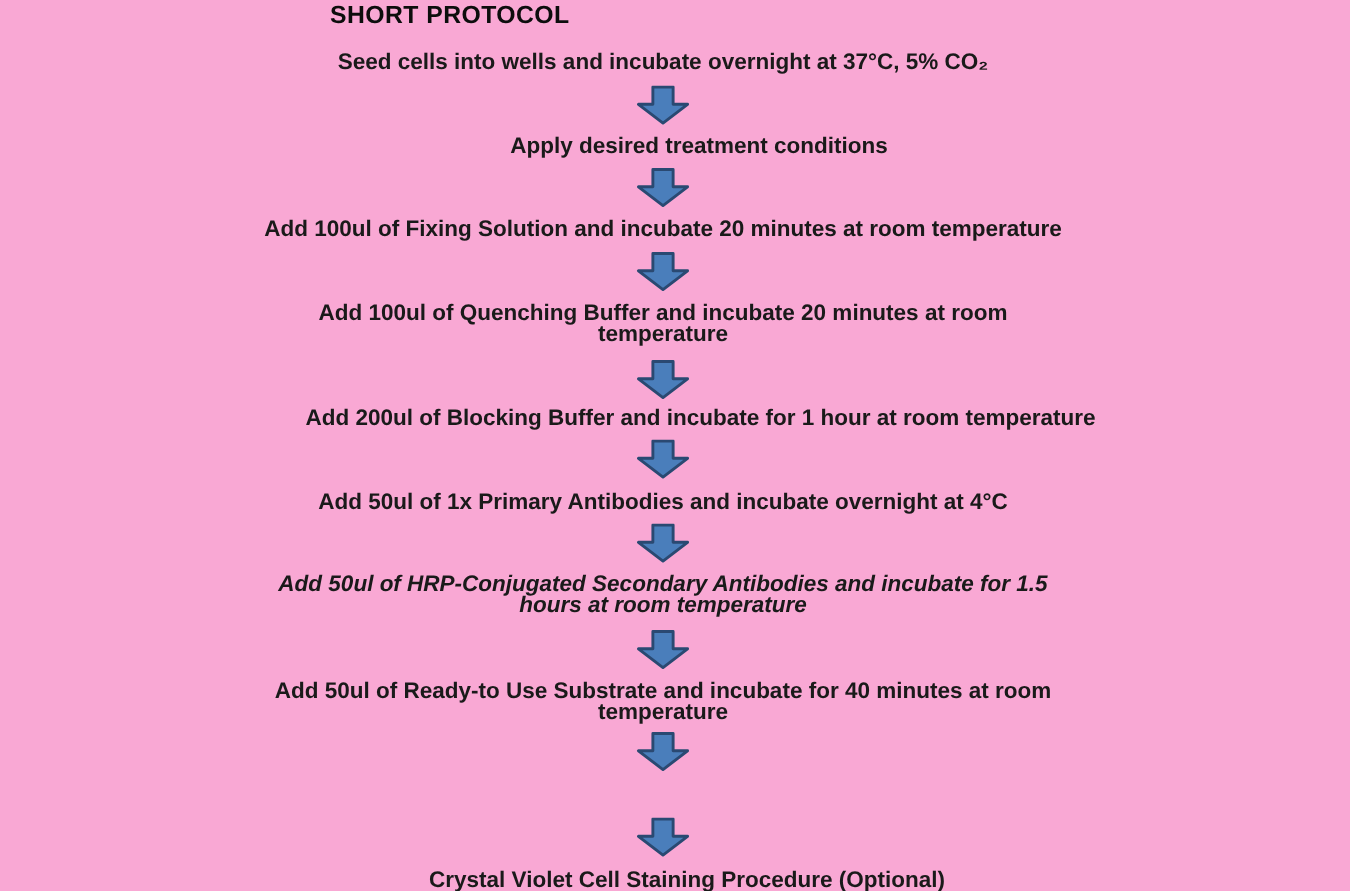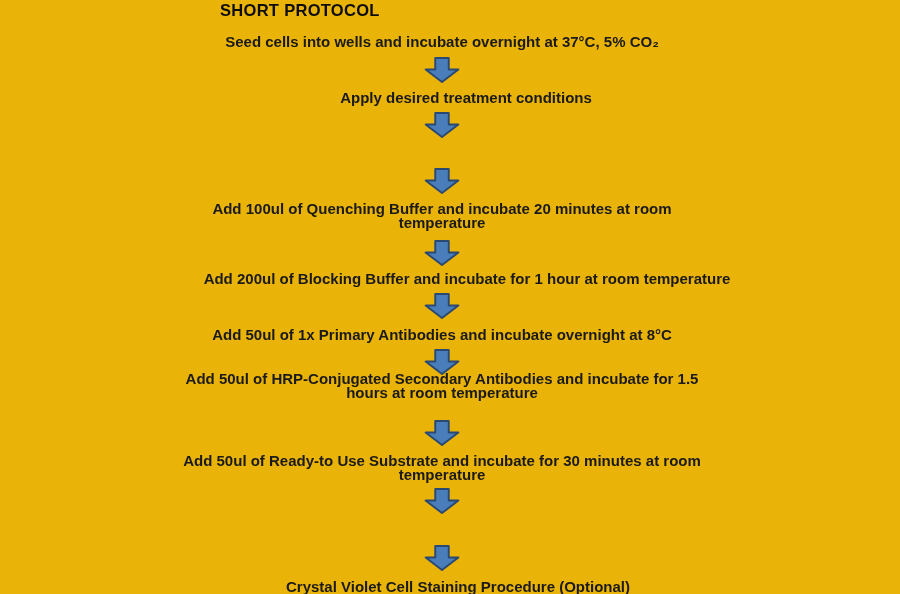--- a/index.html
+++ b/index.html
@@ -1,19 +1,19 @@
 <!DOCTYPE html>
 <html><head>
 <meta charset="utf-8">
 <style>
   html,body{margin:0;padding:0;background:#ffffff;}
   .stage{
     position:relative;
     width:900px;height:594px;
-    background:#eab308;
+    background:#f9a8d4;
     font-family:"Liberation Sans", sans-serif;
     overflow:hidden;
   }
   .title{
     position:absolute;left:220px;top:1px;
     font-size:16.5px;font-weight:bold;color:#0d0d0d;
     letter-spacing:0.3px;white-space:nowrap;
   }
   .step{
     position:absolute;left:0;width:884px;
@@ -27,21 +27,21 @@
   }
   .arrow-svg{width:38px;height:27px;display:block;margin:0 auto;}
   .arrow-svg path{fill:#4a7ebb;stroke:#2a4972;stroke-width:2;stroke-linejoin:round;}
   
   .s0{top:35px;} .a0{top:57px;}
   .s1{top:91px;margin-left:24px;} .a1{top:112px;}
   .s2{top:146px;} .a2{top:168px;}
   .s3{top:202px;} .a3{top:240px;}
   .s4{top:272px;padding-left:25px;} .a4{top:293px;}
   .s5{top:328px;} .a5{top:349px;}
-  .s6{top:372px;} .a6{top:420px;}
+  .s6{top:383px;font-style:italic;} .a6{top:420px;}
   .s7{top:454px;} .a7{top:488px;}
   .s8{top:523px;} .a8{top:545px;}
   .s9{top:580px;margin-left:16px;}
 </style>
 </head>
 <body>
 
 <div class="stage">
 
   <div class="title">SHORT PROTOCOL</div>
@@ -53,20 +53,21 @@
       </svg>
   </div>
 
   <div class="step s1">Apply desired treatment conditions</div>
   <div class="arrow-row a1">
     <svg class="arrow-svg" viewBox="0 0 38 28" aria-hidden="true">
         <path d="M12,1 L26,1 L26,13 L36,13 L19,26 L2,13 L12,13 Z"></path>
       </svg>
   </div>
 
+  <div class="step s2">Add 100ul of Fixing Solution and incubate 20 minutes at room temperature</div>
   <div class="arrow-row a2">
     <svg class="arrow-svg" viewBox="0 0 38 28" aria-hidden="true">
         <path d="M12,1 L26,1 L26,13 L36,13 L19,26 L2,13 L12,13 Z"></path>
       </svg>
   </div>
 
   <div class="step s3">Add 100ul of Quenching Buffer and incubate 20 minutes at room
 temperature</div>
   <div class="arrow-row a3">
     <svg class="arrow-svg" viewBox="0 0 38 28" aria-hidden="true">
@@ -74,36 +75,36 @@
       </svg>
   </div>
 
   <div class="step s4">Add 200ul of Blocking Buffer and incubate for 1 hour at room temperature</div>
   <div class="arrow-row a4">
     <svg class="arrow-svg" viewBox="0 0 38 28" aria-hidden="true">
         <path d="M12,1 L26,1 L26,13 L36,13 L19,26 L2,13 L12,13 Z"></path>
       </svg>
   </div>
 
-  <div class="step s5">Add 50ul of 1x Primary Antibodies and incubate overnight at 8°C</div>
+  <div class="step s5">Add 50ul of 1x Primary Antibodies and incubate overnight at 4°C</div>
   <div class="arrow-row a5">
     <svg class="arrow-svg" viewBox="0 0 38 28" aria-hidden="true">
         <path d="M12,1 L26,1 L26,13 L36,13 L19,26 L2,13 L12,13 Z"></path>
       </svg>
   </div>
 
   <div class="step s6">Add 50ul of HRP-Conjugated Secondary Antibodies and incubate for 1.5
 hours at room temperature</div>
   <div class="arrow-row a6">
     <svg class="arrow-svg" viewBox="0 0 38 28" aria-hidden="true">
         <path d="M12,1 L26,1 L26,13 L36,13 L19,26 L2,13 L12,13 Z"></path>
       </svg>
   </div>
 
-  <div class="step s7">Add 50ul of Ready-to Use Substrate and incubate for 30 minutes at room
+  <div class="step s7">Add 50ul of Ready-to Use Substrate and incubate for 40 minutes at room
 temperature</div>
   <div class="arrow-row a7">
     <svg class="arrow-svg" viewBox="0 0 38 28" aria-hidden="true">
         <path d="M12,1 L26,1 L26,13 L36,13 L19,26 L2,13 L12,13 Z"></path>
       </svg>
   </div>
 
   <div class="arrow-row a8">
     <svg class="arrow-svg" viewBox="0 0 38 28" aria-hidden="true">
         <path d="M12,1 L26,1 L26,13 L36,13 L19,26 L2,13 L12,13 Z"></path>

